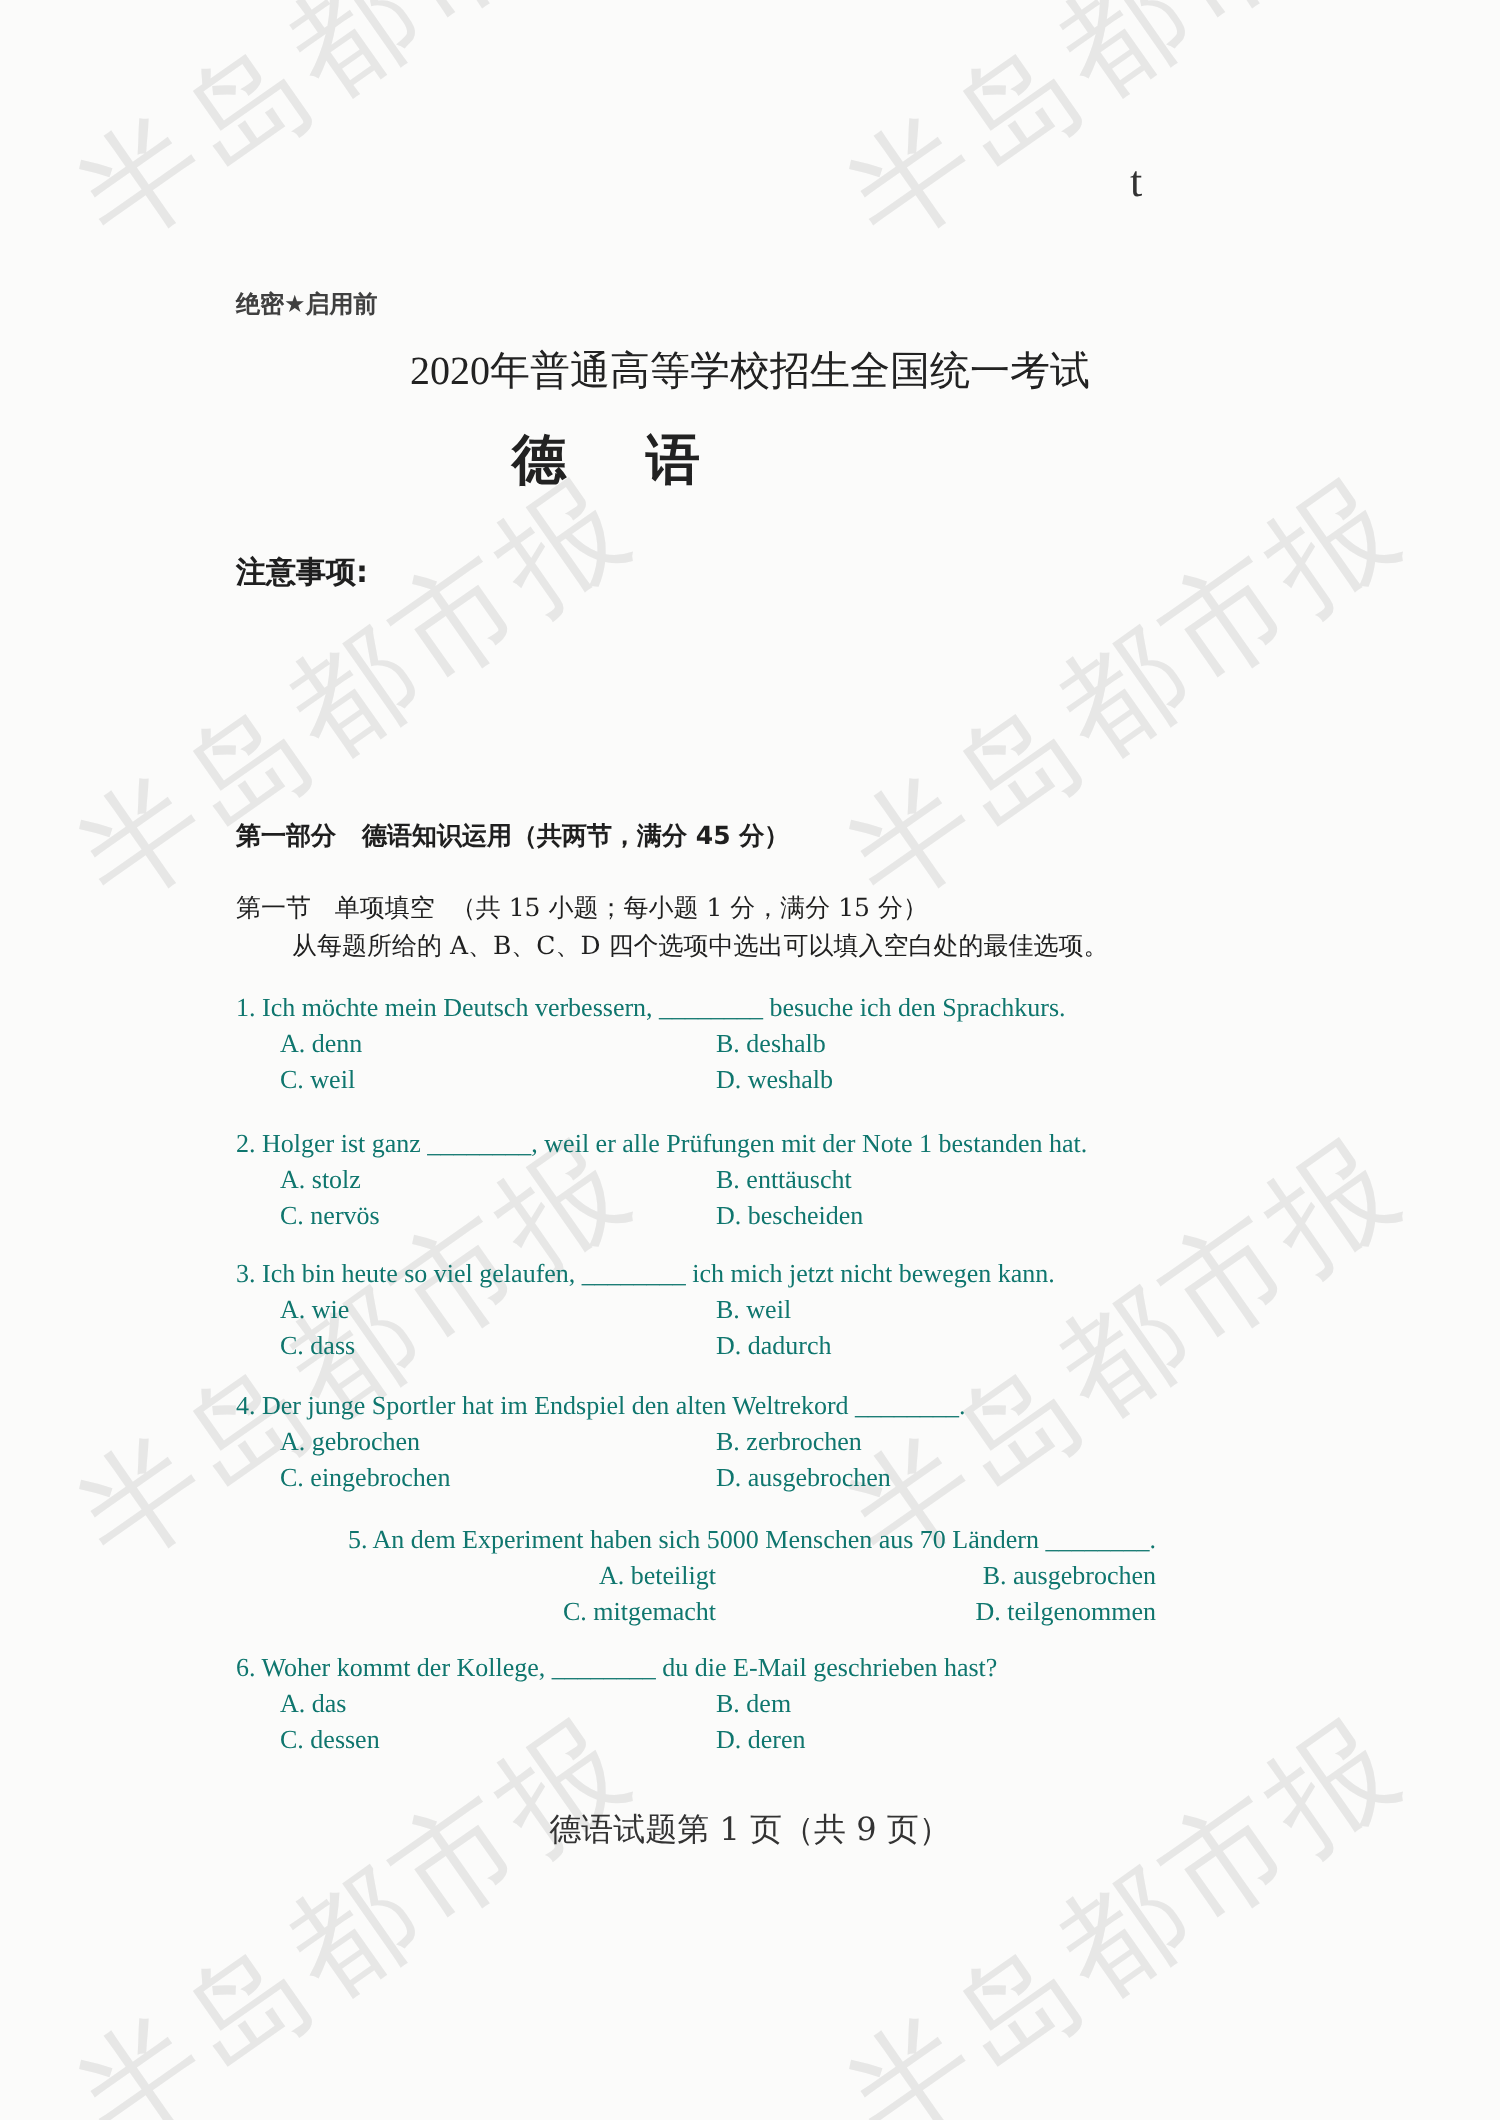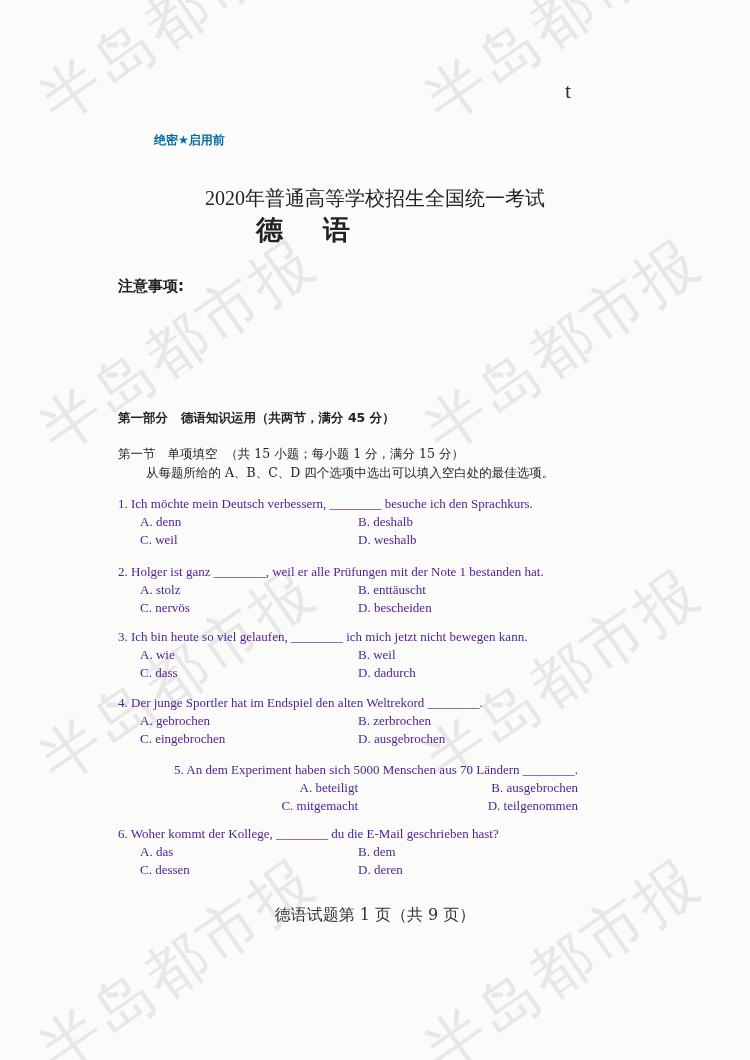--- a/index.html
+++ b/index.html
@@ -37,35 +37,33 @@
     position: absolute;
     left: 565px;
     top: 78px;
     font-family: "Liberation Serif", serif;
     font-size: 22px;
     color: #333;
   }
   .secret {
     position: absolute;
     left: 118px;
-    top: 132px;
+    top: 144px;
     font-family: "DejaVu Sans", sans-serif;
     font-size: 12px;
     font-weight: bold;
-    color: #0369a1;
-    margin-left: 36px;
+    color: #404040;
   }
   .exam-title {
     position: absolute;
     left: 0; width: 750px;
     top: 172px;
     text-align: center;
     font-size: 20px;
     color: #222;
-    margin-top: 13px;
   }
   .subject {
     position: absolute;
     left: 0; width: 606px;
     top: 212px;
     text-align: center;
     font-family: "DejaVu Sans", sans-serif;
     font-size: 27px;
     font-weight: bold;
     letter-spacing: 40px;
@@ -116,21 +114,21 @@
     left: 146px;
     top: 465px;
     font-family: "DejaVu Serif", serif;
     font-size: 12.5px;
   }
   .question {
     position: absolute;
     left: 118px;
     font-family: "Liberation Serif", serif;
     font-size: 13px;
-    color: #4c1d95;
+    color: #0f766e;
   }
   .q-stem {
     height: 18px;
     line-height: 18px;
     white-space: nowrap;
   }
   .q-options {
     display: grid;
     grid-template-columns: 218px 220px;
     padding-left: 22px;

